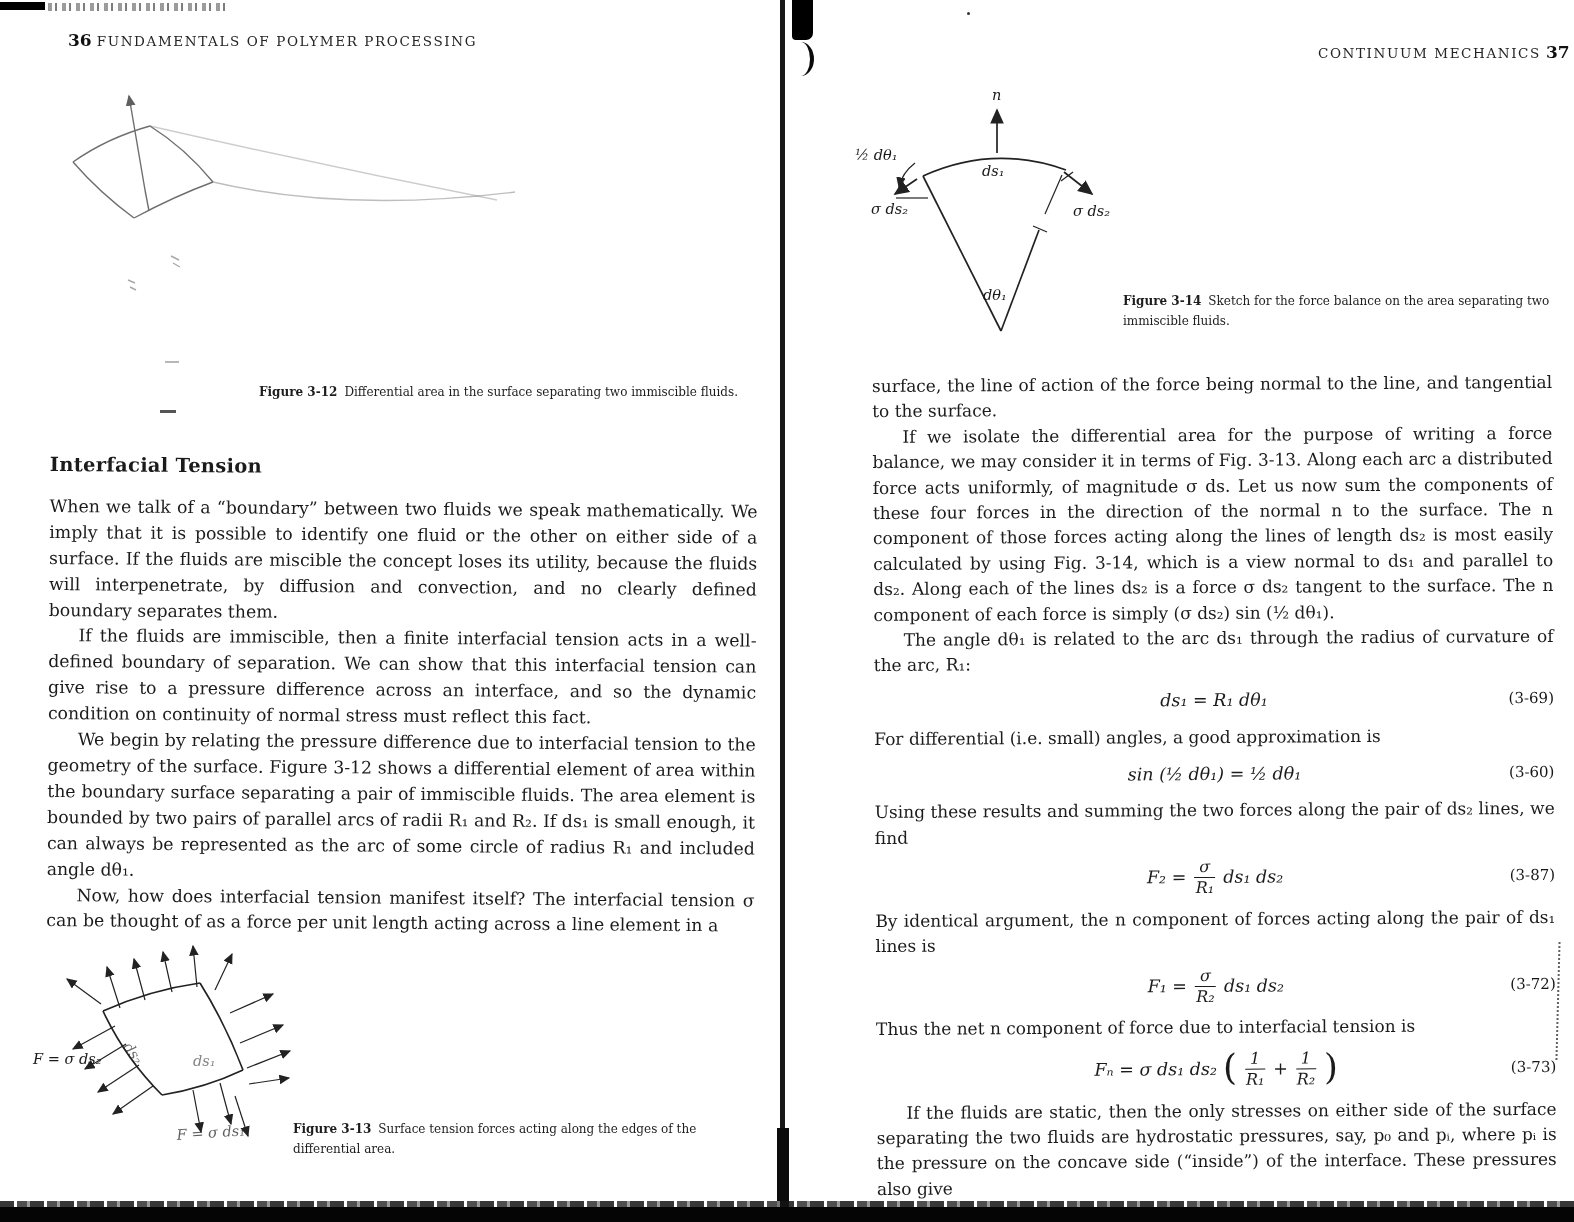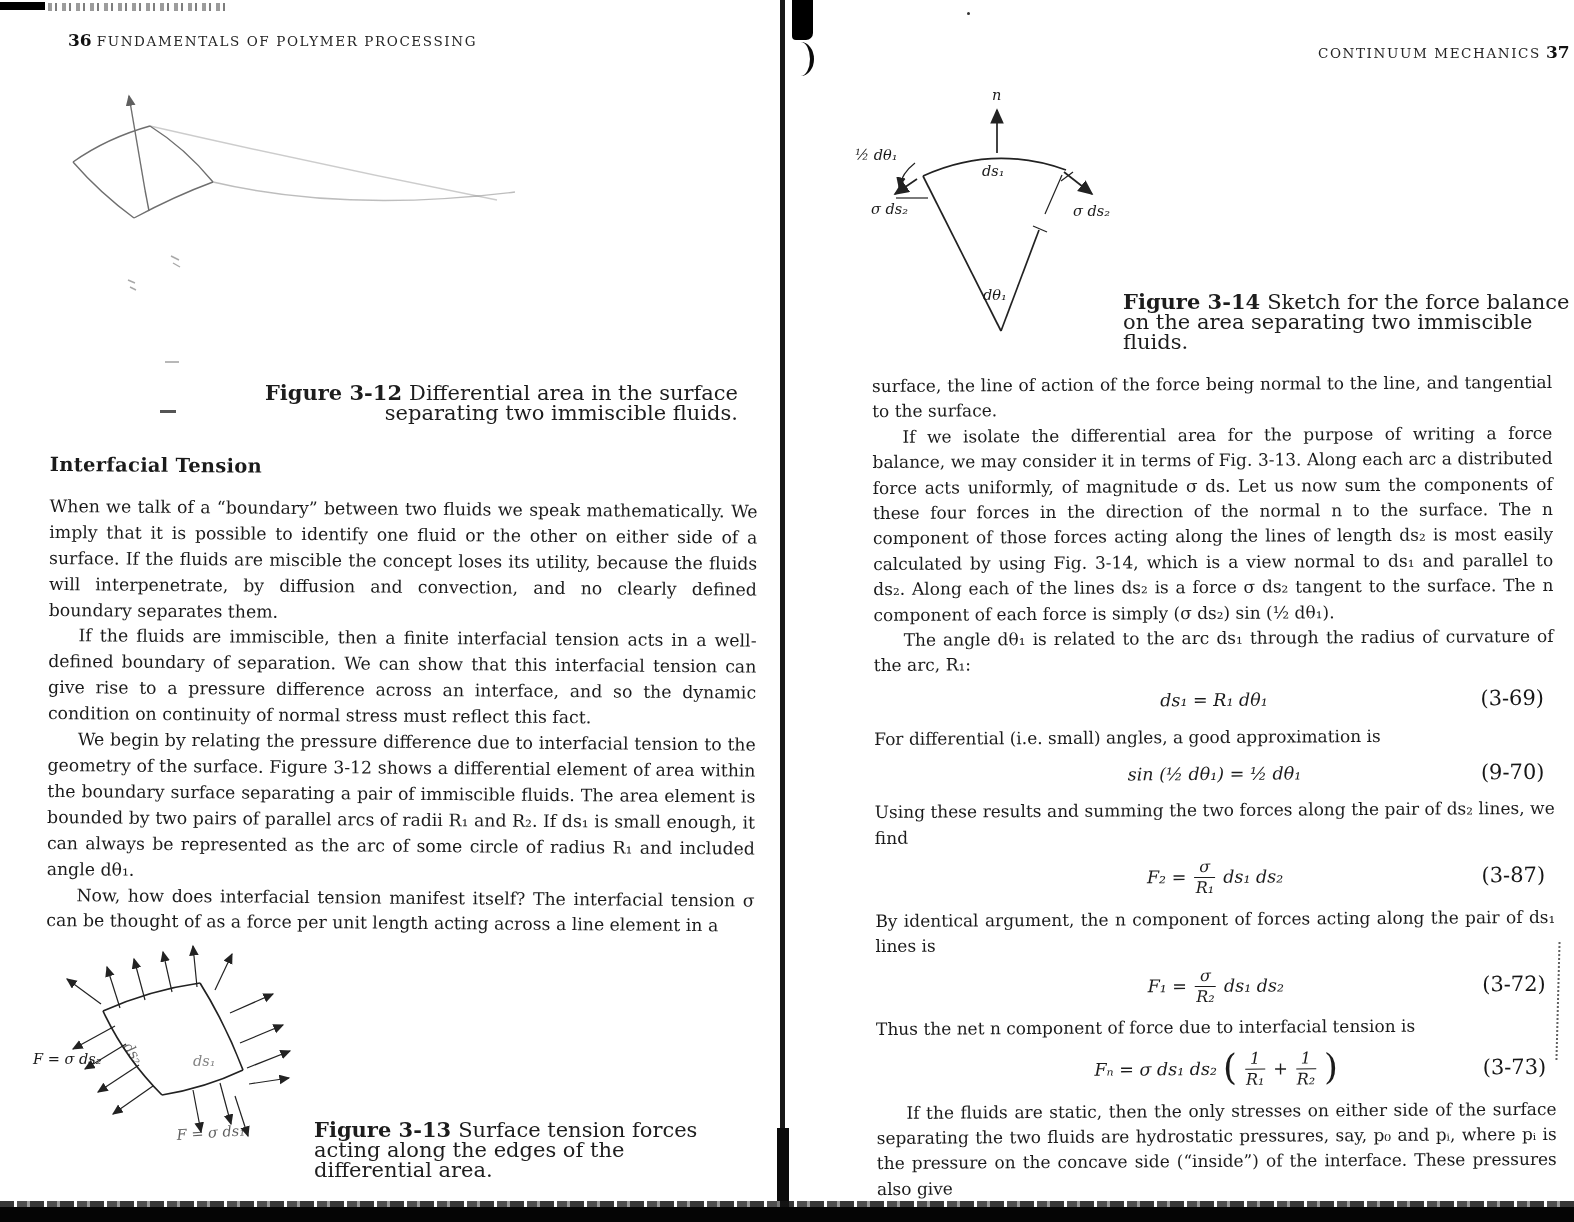--- a/index.html
+++ b/index.html
@@ -18,27 +18,27 @@
   
   .lp-text{left:50px;top:452px;width:708px;font-size:17.3px;line-height:25.9px;text-align:justify;
            transform:rotate(0.45deg);transform-origin:left top;}
   .rp-text{left:872px;top:374px;width:680px;font-size:17px;line-height:25.4px;text-align:justify;
            transform:rotate(-0.35deg);transform-origin:left top;}
   .lp-text p,.rp-text p{margin:0;}
   .ind{text-indent:30px;}
   .sect-head{font-size:19.5px;font-weight:bold;margin:0 0 16px 0;letter-spacing:.3px;}
 
   
-  .caption{font-size:21px;line-height:19.8px;text-align:left;color:#1d1d1d;}
+  .caption{font-size:12px;line-height:19.8px;text-align:left;color:#1d1d1d;}
   .cap-label{font-weight:bold;margin-right:7px;}
 
   
   .eqrow{position:relative;display:flex;justify-content:center;align-items:center;margin:9px 0;min-height:30px;}
   .eqbody{font-style:italic;font-size:17.5px;display:inline-flex;align-items:center;gap:6px;}
-  .eqtag{position:absolute;right:10px;font-style:normal;font-size:21px;color:#161616;}
+  .eqtag{position:absolute;right:0;font-style:normal;font-size:15px;color:#161616;}
   .frac{display:inline-flex;flex-direction:column;align-items:center;font-size:16px;line-height:1.15;margin:0 2px;}
   .frac .num{border-bottom:1.5px solid #1b1b1b;padding:0 5px 1px;}
   .frac .den{padding-top:1px;}
   .bigp{font-size:36px;font-style:normal;line-height:.9;transform:translateY(-2px);}
 
   
   svg.fig{position:absolute;overflow:visible;}
   .ln{stroke:#222;stroke-width:1.7;fill:none;}
   .thin{stroke-width:1.2;}
   .faint{stroke:#555;stroke-width:1.4;fill:none;}
@@ -152,21 +152,21 @@
     <line class="ln thin" x1="101" y1="106" x2="60" y2="131" marker-end="url(#ah2)"></line>
     <line class="ln thin" x1="90" y1="88" x2="48" y2="111" marker-end="url(#ah2)"></line>
     <line class="ln thin" x1="76" y1="66" x2="42" y2="41" marker-end="url(#ah2)"></line>
 
     <text x="8" y="126">F = σ ds₂</text>
     <text x="96" y="112" transform="rotate(55 100 112)" opacity=".65">ds₂</text>
     <text x="168" y="128" opacity=".55">ds₁</text>
     <text x="152" y="202" opacity=".7" transform="rotate(-4 152 202)">F = σ ds₁</text>
   </svg>
 
-  <div class="abs caption" style="left:293px;top:1120px;width:432px;margin-left:21px;">
+  <div class="abs caption" style="left:293px;top:1120px;width:432px;">
     <span class="cap-label">Figure 3-13</span><span>Surface tension forces acting along the edges of the differential area.</span>
   </div>
 
   <svg class="fig" style="left:833px;top:80px;" width="300" height="270" viewBox="0 0 300 270">
     <defs>
       <marker id="ah3" markerWidth="10" markerHeight="9" refX="8" refY="4" orient="auto">
         <path d="M0,0 L9,4 L0,8 Z" fill="#222"></path>
       </marker>
     </defs>
     <path class="ln" d="M90,96 Q160,64 233,90"></path>
@@ -199,21 +199,21 @@
 
     <div class="eqrow">
       <span class="eqbody">ds₁ = R₁ dθ₁</span>
       <span class="eqtag">(3-69)</span>
     </div>
 
     <p>For differential (i.e. small) angles, a good approximation is</p>
 
     <div class="eqrow">
       <span class="eqbody">sin (½ dθ₁) = ½ dθ₁</span>
-      <span class="eqtag">(9-70)</span>
+      <span class="eqtag">(3-60)</span>
     </div>
 
     <p>Using these results and summing the two forces along the pair of ds₂ lines, we find</p>
 
     <div class="eqrow">
       <span class="eqbody">
         <span>F₂ =</span>
         <span class="frac">
           <span class="num">σ</span>
           <span class="den">R₁</span>

